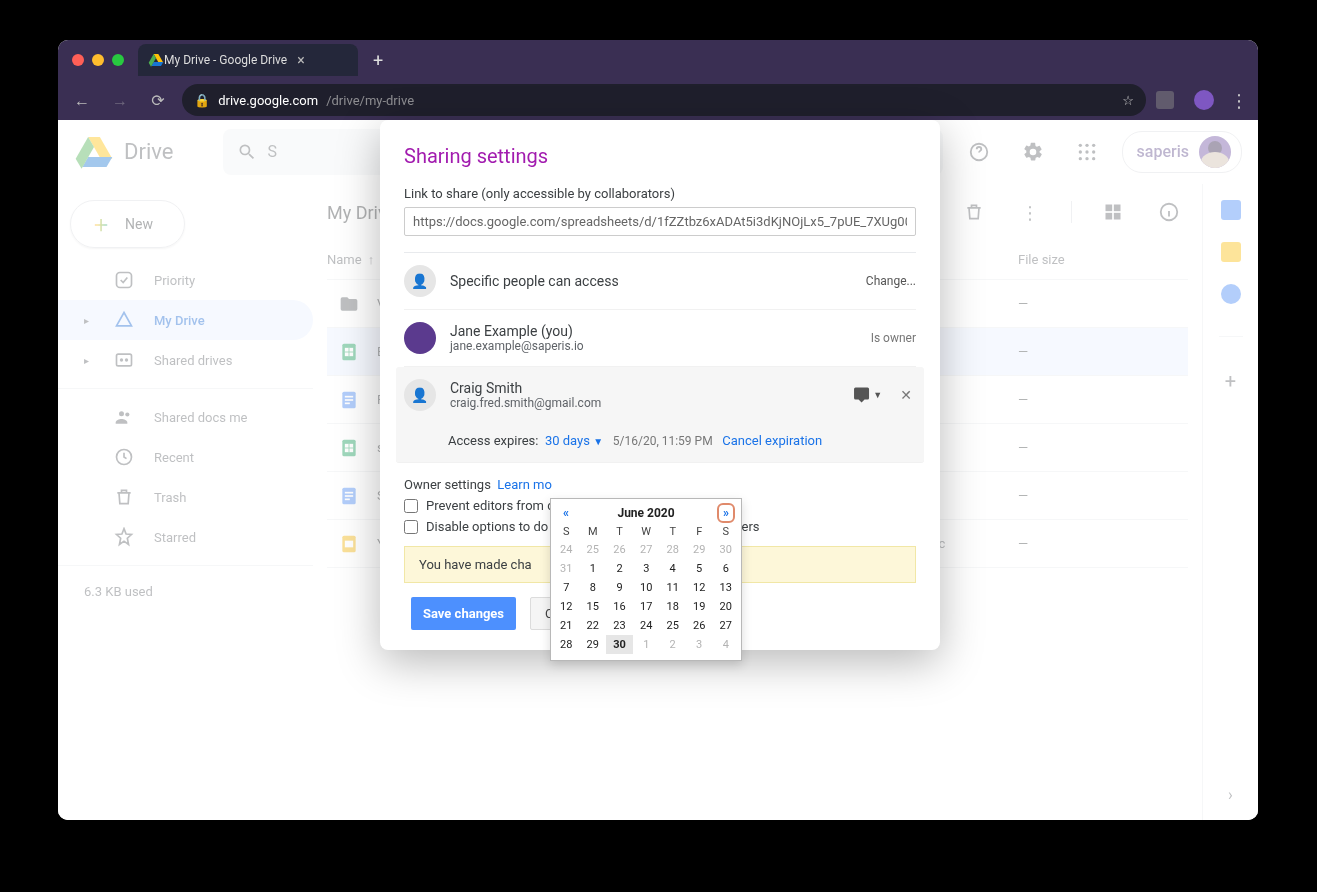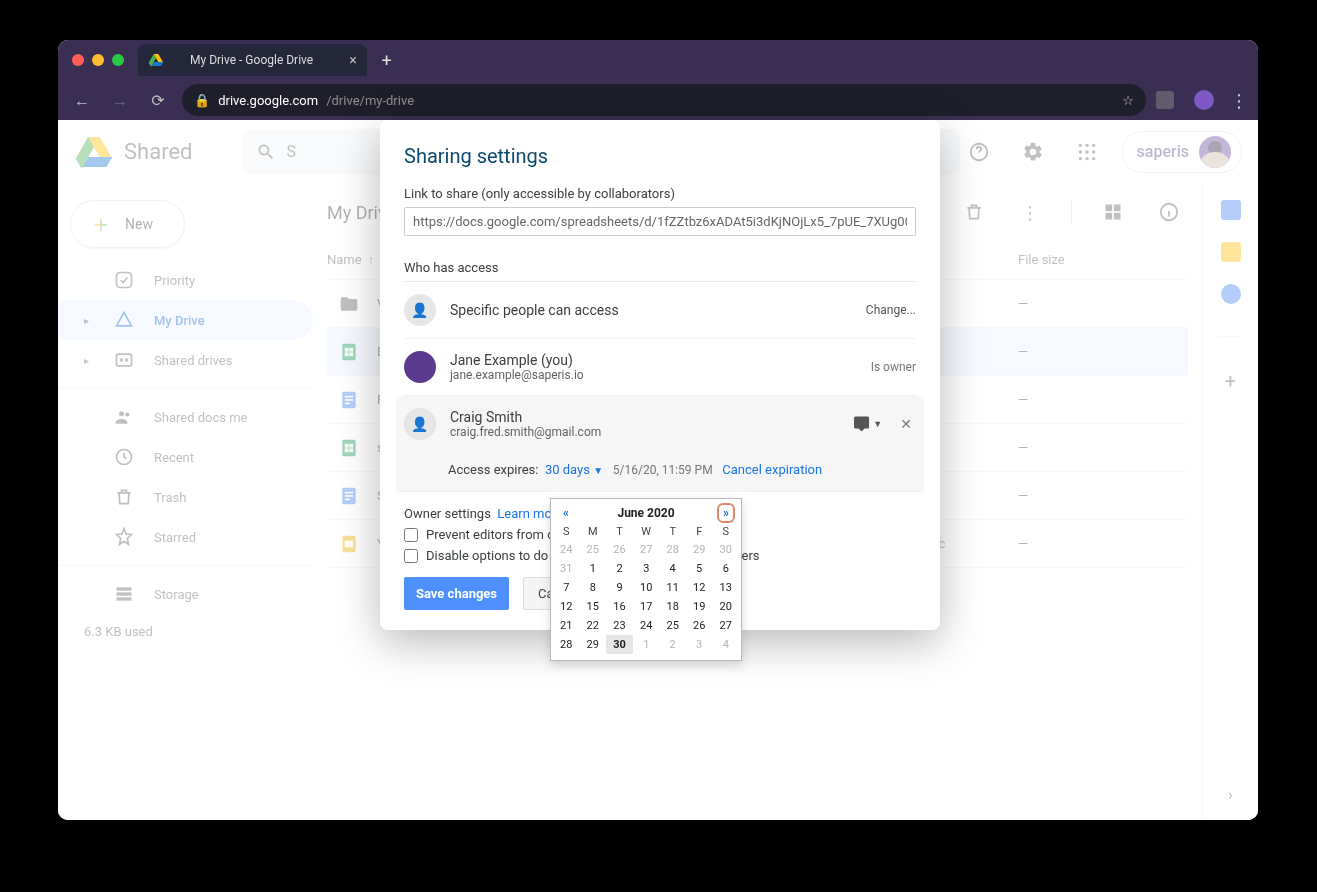--- a/index.html
+++ b/index.html
@@ -2,21 +2,21 @@
 <html><head>
 <meta charset="utf-8">
 <style>
   * { box-sizing: border-box; margin: 0; padding: 0; font-family: Roboto, Arial, sans-serif; }
   body { background: #000; width: 1317px; height: 892px; overflow: hidden; }
   .window { position: absolute; left: 58px; top: 40px; width: 1200px; height: 780px; background: #fff; border-radius: 10px; overflow: hidden; box-shadow: 0 20px 60px rgba(0,0,0,.6); }
   .titlebar { height: 40px; background: #3a2f53; display: flex; align-items: center; padding: 0 14px; }
   .traffic { display: flex; gap: 8px; }
   .traffic span { width: 12px; height: 12px; border-radius: 50%; display: block; }
   .tl-close { background:#ff5f57; } .tl-min { background:#ffbd2e; } .tl-max { background:#28c940; }
-  .tab { margin-left: 14px; height: 32px; background:#24273a; border-radius: 8px 8px 0 0; display:flex; align-items:center; padding:0 10px; color:#ddd; font-size:12px; gap:26px; min-width:220px; }
+  .tab { margin-left: 14px; height: 32px; background:#24273a; border-radius: 8px 8px 0 0; display:flex; align-items:center; padding:0 10px; color:#ddd; font-size:12px; gap:0; min-width:220px; }
   .tab-close { color:#bbb; font-size:14px; margin-left: 10px; cursor:pointer; }
   .newtab { width:28px;height:28px;display:flex;align-items:center;justify-content:center;color:#ddd;font-size:18px;margin-left:6px;cursor:pointer; }
   .urlbar-row { height:40px; background:#3a2f53; display:flex; align-items:center; padding:0 10px; gap:10px; }
   .navbtn { width:28px;height:28px;display:flex;align-items:center;justify-content:center;color:#bbb;cursor:pointer;font-size:16px; }
   .urlbar { flex:1; background:#1f1f2c; border-radius:18px; height:32px; display:flex; align-items:center; padding:0 12px; color:#bbb; font-size:13px; gap:8px; }
   .urlbar .host { color:#fff; }
   .star { color:#ccc; margin-left:auto; }
   .avatar-sm { width:20px;height:20px;border-radius:50%; background:#7e57c2; margin-left:10px; }
   .more { color:#ccc; font-size:18px; margin-left:6px; cursor:pointer; }
   .content { position: relative; height: calc(100% - 80px); background:#fff; display:flex; }
@@ -48,21 +48,21 @@
   .col-name { flex:1; display:flex;align-items:center;gap:6px; }
   .col-size { width:170px; }
   .row { height:48px; display:flex; align-items:center; border-bottom:1px solid #e8eaed; color:#3c4043; font-size:13px; }
   .row.sel { background:#e8f0fe; }
   .row .fi { width:24px; height:24px; margin:0 16px 0 10px; display:flex;align-items:center;justify-content:center;font-size:18px; }
   .rightrail { width:56px; border-left:1px solid #e8eaed; display:flex; flex-direction:column; align-items:center; padding-top:16px; gap:22px; }
   .rr-icon { width:20px; height:20px; border-radius:3px; }
   
   .scrim { position:absolute; inset:0; background:rgba(255,255,255,.6); }
   .dialog { position:absolute; left:322px; top:0; width:560px; background:#fff; border-radius:8px; box-shadow:0 12px 44px rgba(0,0,0,.28); padding:24px 24px 20px; }
-  .dialog h2 { font-size:20px; font-weight:400; color:#0c4a6e; margin-bottom:18px; }
+  .dialog h2 { font-size:20px; font-weight:400; color:#a21caf; margin-bottom:18px; }
   .dlg-label { font-size:13px; color:#3c4043; margin-bottom:6px; }
   .linkbox { width:100%; border:1px solid #ccc; border-radius:2px; padding:6px 8px; font-size:13px; color:#666; margin-bottom:16px; }
   .access-list { border-top:1px solid #e8eaed; }
   .access-row { display:flex; align-items:center; padding:12px 0; gap:14px; border-bottom:1px solid #f1f1f1; font-size:14px; color:#3c4043; }
   .access-row .avc { width:32px;height:32px;border-radius:50%;background:#9aa0a6;display:flex;align-items:center;justify-content:center;color:#fff; flex-shrink:0; }
   .access-row .meta { flex:1; }
   .access-row .sub { font-size:12px; color:#5f6368; }
   .access-row .right { font-size:12px; color:#777; }
   .access-row.selected { background:#f6f6f6; border-radius:3px; padding:12px 8px; margin:0 -8px; }
   .exp-line { font-size:13px; color:#3c4043; padding:8px 0 2px 44px; }
@@ -78,21 +78,21 @@
   table.calt th { font-weight:normal; color:#444; padding:2px 0; font-size:11px;}
   table.calt td { padding:3px 0; cursor:pointer; color:#222; font-size:11px; }
   table.calt td.off { color:#b3b3b3; }
   table.calt td.sel { background:#e6e6e6; font-weight:bold; }
   .owner-set { font-size:13px; color:#3c4043; margin-top:14px; }
   .owner-set a { color:#1a73e8; text-decoration:none; }
   .chk { display:flex; align-items:center; gap:8px; font-size:13px; color:#3c4043; margin-top:6px; }
   .chk input { width:14px; height:14px; }
   .banner { margin-top:12px; background:#fdf7d9; border:1px solid #f1e7a6; padding:10px 14px; font-size:13px; color:#3c4043; }
   .dlg-actions { margin-top:14px; display:flex; gap:14px; }
-  .btn-primary { background:#4d90fe; color:#fff; border:none; padding:8px 12px; font-size:13px; font-weight:bold; border-radius:2px; cursor:pointer; }
+  .btn-primary { background:#4d90fe; color:#fff; border:none; padding:8px 12px; font-size:13px; font-weight:bold; border-radius:2px; cursor:pointer;margin-left:7px; }
   .btn-secondary { background:#f5f5f5; border:1px solid #dcdcdc; padding:8px 14px; font-size:13px; color:#444; border-radius:2px; cursor:pointer; }
   svg { display:block; }
 </style>
 </head>
 <body>
 
 <div class="window">
   <div class="titlebar">
     <div class="traffic">
       <span class="tl-close"></span>
@@ -126,21 +126,21 @@
   </div>
 
   <div class="content">
     <div class="header">
       <div class="drive-logo">
         <svg class="logo-svg" viewBox="0 0 48 48">
             <polygon fill="#FFC107" points="17,6 31,6 46,32 32,32"></polygon>
             <polygon fill="#1976D2" points="9.9,42 16.9,30 46,30 39,42"></polygon>
             <polygon fill="#4CAF50" points="2,32 17,6 24,18 9.1,44"></polygon>
           </svg>
-        <span class="drive-txt">Shared</span>
+        <span class="drive-txt">Drive</span>
       </div>
       <div class="searchbox">
         <svg width="20" height="20" viewBox="0 0 24 24" fill="#5f6368">
             <path d="M15.5 14h-.79l-.28-.27A6.471 6.471 0 0016 9.5 6.5 6.5 0 109.5 16c1.61 0 3.09-.59 4.23-1.57l.27.28v.79L19 20.49 20.49 19 15.5 14zm-6 0C7.01 14 5 11.99 5 9.5S7.01 5 9.5 5 14 7.01 14 9.5 11.99 14 9.5 14z"></path>
           </svg>
         <span>S</span>
       </div>
       <div class="hdr-icons">
         <div class="icon-btn">
             <svg width="22" height="22" viewBox="0 0 24 24" fill="none" stroke="#5f6368" stroke-width="2">
@@ -229,29 +229,20 @@
           <span>Trash</span>
         </div>
         <div class="nav-item">
           <span class="exp"></span>
           <svg width="20" height="20" viewBox="0 0 24 24" fill="none" stroke="#5f6368" stroke-width="2">
               <path d="M12 2l2.5 6.5L21 9l-5 4.5L17.5 21 12 17l-5.5 4L8 13.5 3 9l6.5-.5z"></path>
             </svg>
           <span>Starred</span>
         </div>
         <div class="hr"></div>
-        <div class="nav-item">
-          <span class="exp"></span>
-          <svg width="20" height="20" viewBox="0 0 24 24" fill="#5f6368">
-              <rect x="3" y="4" width="18" height="4"></rect>
-              <rect x="3" y="10" width="18" height="4"></rect>
-              <rect x="3" y="16" width="18" height="4"></rect>
-            </svg>
-          <span>Storage</span>
-        </div>
         <div class="storage">6.3 KB used</div>
       </div>
 
       <div class="filepane">
         <div class="crumb-row">
           <span>My Driv</span>
           <div class="toolbar">
             <span class="icon-btn">
                 <svg width="22" height="22" viewBox="0 0 24 24" fill="none" stroke="#5f6368" stroke-width="2">
                   <path d="M2 12s3.5-7 10-7 10 7 10 7-3.5 7-10 7-10-7-10-7z"></path>
@@ -368,21 +359,20 @@
         <span style="font-size:20px;color:#5f6368">+</span>
         <span style="margin-top:auto;margin-bottom:16px;font-size:16px;color:#5f6368">›</span>
       </div>
     </div>
 
     <div class="scrim"></div>
     <div class="dialog">
       <h2>Sharing settings</h2>
       <div class="dlg-label">Link to share (only accessible by collaborators)</div>
       <input class="linkbox" readonly="" value="https://docs.google.com/spreadsheets/d/1fZZtbz6xADAt5i3dKjNOjLx5_7pUE_7XUg00" style="">
-      <div class="dlg-label" style="margin-top:8px">Who has access</div>
       <div class="access-list">
         <div class="access-row">
           <div class="avc" style="background:#e6e6e6;color:#777">👤</div>
           <div class="meta">Specific people can access</div>
           <a class="right" style="color:#555;cursor:pointer">Change...</a>
         </div>
         <div class="access-row">
           <span class="avc" style="background:#5b3a8e"></span>
           <div class="meta">
             <div>Jane Example (you)</div>
@@ -418,20 +408,21 @@
       <label class="chk">
           <input type="checkbox" style="">
           <span>Prevent editors from c</span>
           <span style="margin-left:130px">ple</span>
         </label>
       <label class="chk">
           <input type="checkbox" style="">
           <span>Disable options to do</span>
           <span style="margin-left:120px">rs and viewers</span>
         </label>
+      <div class="banner">You have made cha</div>
       <div class="dlg-actions">
         <button class="btn-primary">Save changes</button>
         <button class="btn-secondary">Cancel</button>
       </div>
     </div>
 
     <div class="cal">
       <div class="cal-hdr">
         <span class="cal-nav">«</span>
         <span>June 2020</span>

